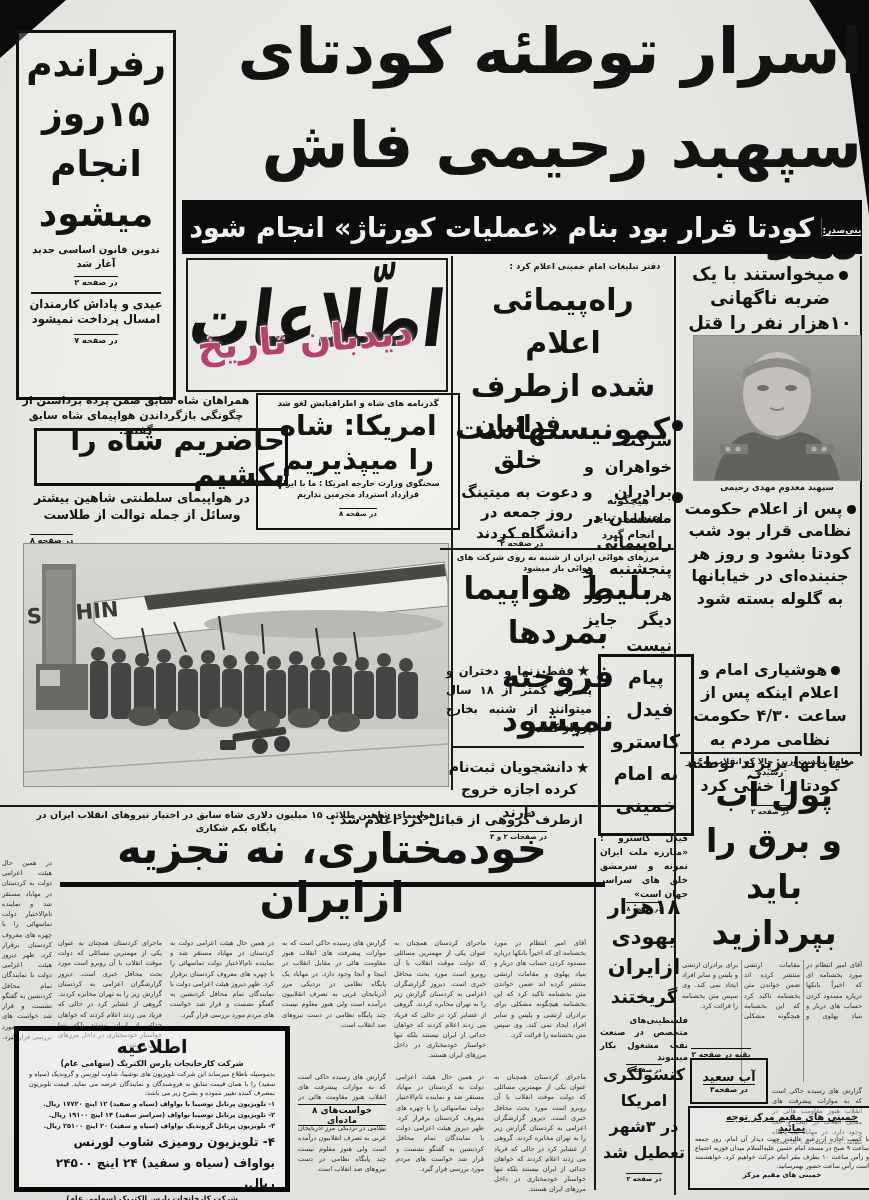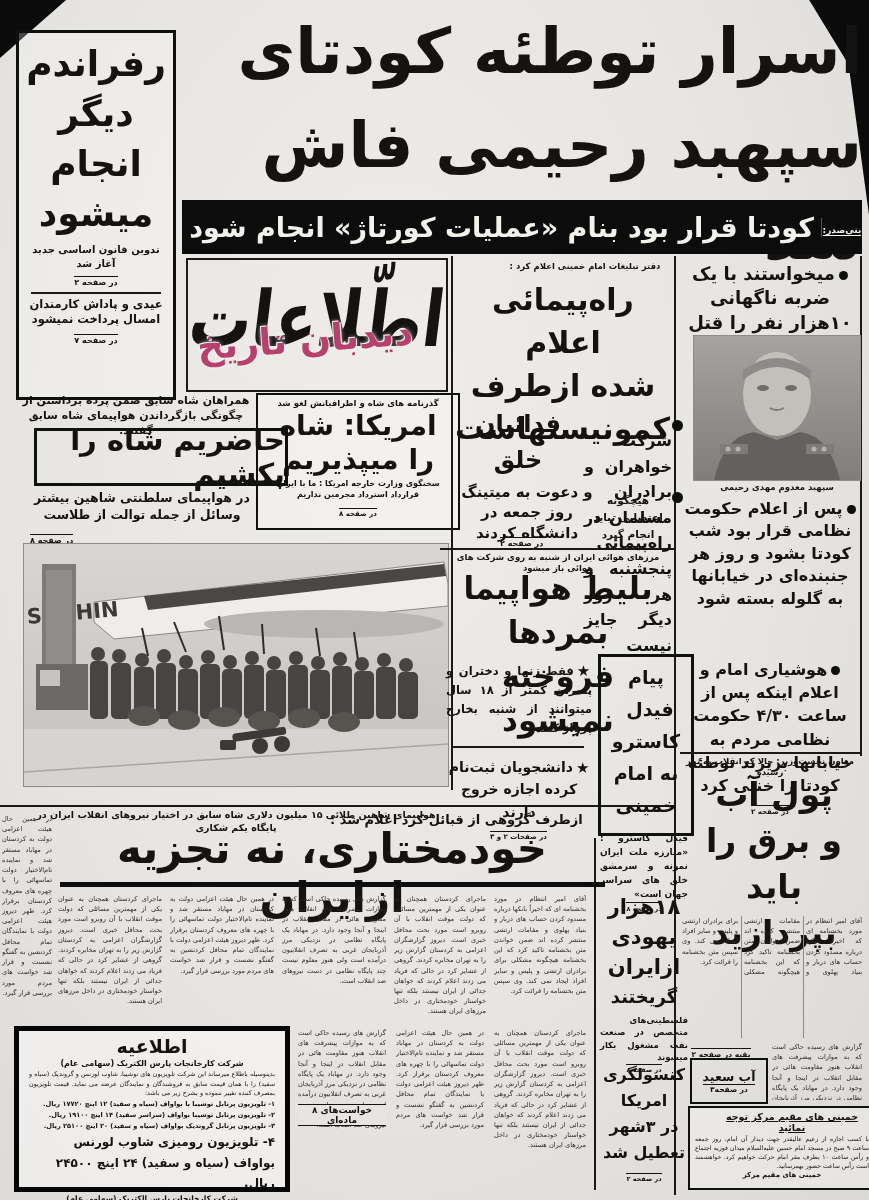--- a/index.html
+++ b/index.html
@@ -4,41 +4,41 @@
 <style>
   html,body{margin:0;padding:0;background:#b7b5b1;}
   #paper{position:relative;width:869px;height:1200px;margin:0 auto;overflow:hidden;
     background:radial-gradient(ellipse at 45% 35%, #efede9 0%, #e7e5e1 55%, #dbd9d5 100%);
     font-family:"DejaVu Sans", sans-serif;color:#141312;direction:rtl;}
   .abs{position:absolute;}
   .b{font-weight:bold;text-align:right;}
   .ctr{text-align:center;}
   .k{font-weight:bold;text-align:center;line-height:1.35;}
   .pg{font-size:8px;font-weight:bold;border-top:1px solid #141312;display:inline-block;padding-top:1px;}
-  .fill{font-size:6.6px;line-height:1.55;color:#2c2b29;text-align:justify;overflow:hidden;}
+  .fill{font-size:6.6px;line-height:1.55;color:#2c2b29;text-align:justify;overflow:hidden;margin-top:44px;}
   .vr{background:#1a1918;width:1.5px;}
   .hr{background:#1a1918;height:1.5px;}
   .blackbar{background:#0c0c0c;color:#f3f1ec;}
   .bx{border:2.5px solid #101010;background:rgba(255,255,255,0.25);}
   .bullet{display:inline-block;width:11px;height:11px;background:#0d0d0d;border-radius:50%;margin-left:4px;vertical-align:middle;}
   .star{font-size:15px;line-height:1;vertical-align:middle;margin-left:3px;}
   .stackline{font-weight:bold;text-align:center;}
   .wedge{background:#0b0b0b;}
 </style>
 </head>
 <body>
 
 <div id="paper">
 
   <div class="abs wedge" style="left:0;top:0;width:66px;height:58px;clip-path:polygon(0 0,100% 0,0 100%);"></div>
   <div class="abs wedge" style="left:796px;top:0;width:73px;height:215px;clip-path:polygon(18% 0,100% 0,100% 100%,72% 30%);"></div>
 
   <div class="abs bx" style="left:16px;top:30px;width:146px;height:356px;border-width:3px;padding:6px 4px 2px;">
     <div class="stackline" style="font-size:36px;line-height:50px;">رفراندم</div>
-    <div class="stackline" style="font-size:36px;line-height:50px;">دیگر</div>
+    <div class="stackline" style="font-size:36px;line-height:50px;">۱۵روز</div>
     <div class="stackline" style="font-size:36px;line-height:50px;">انجام</div>
     <div class="stackline" style="font-size:36px;line-height:50px;">میشود</div>
     <div class="k" style="font-size:10px;margin-top:4px;">تدوین قانون اساسی جدید آغاز شد</div>
     <div class="ctr"><span class="pg">در صفحه ۲</span></div>
     <div class="hr" style="margin:3px 8px;"></div>
     <div class="k" style="font-size:11.5px;">عیدی و پاداش کارمندان امسال پرداخت نمیشود</div>
     <div class="ctr"><span class="pg">در صفحه ۷</span></div>
   </div>
 
   <div class="abs ctr" style="left:178px;top:4px;width:684px;height:194px;">

